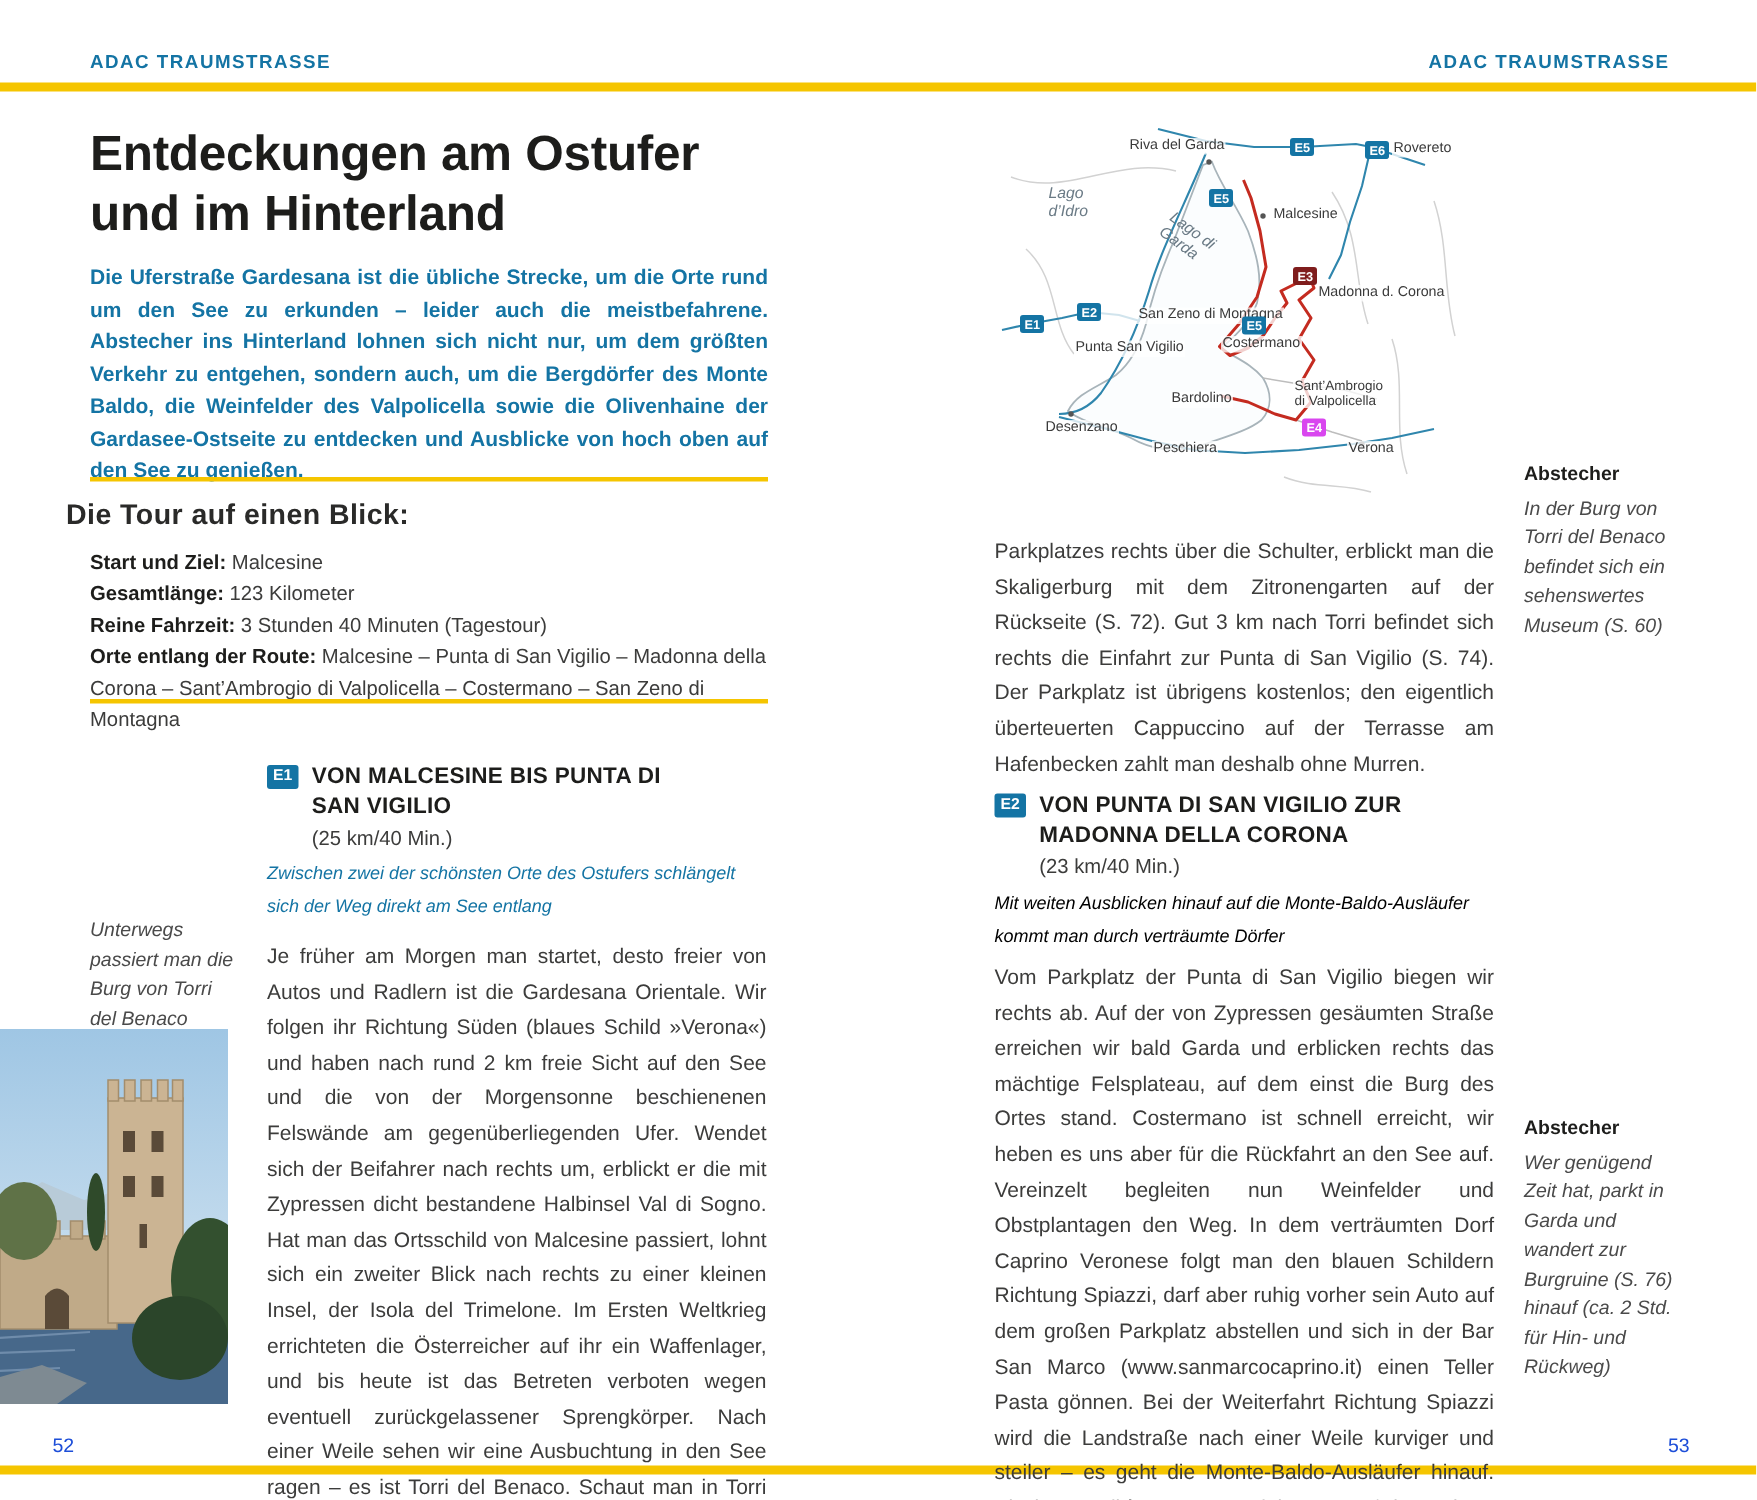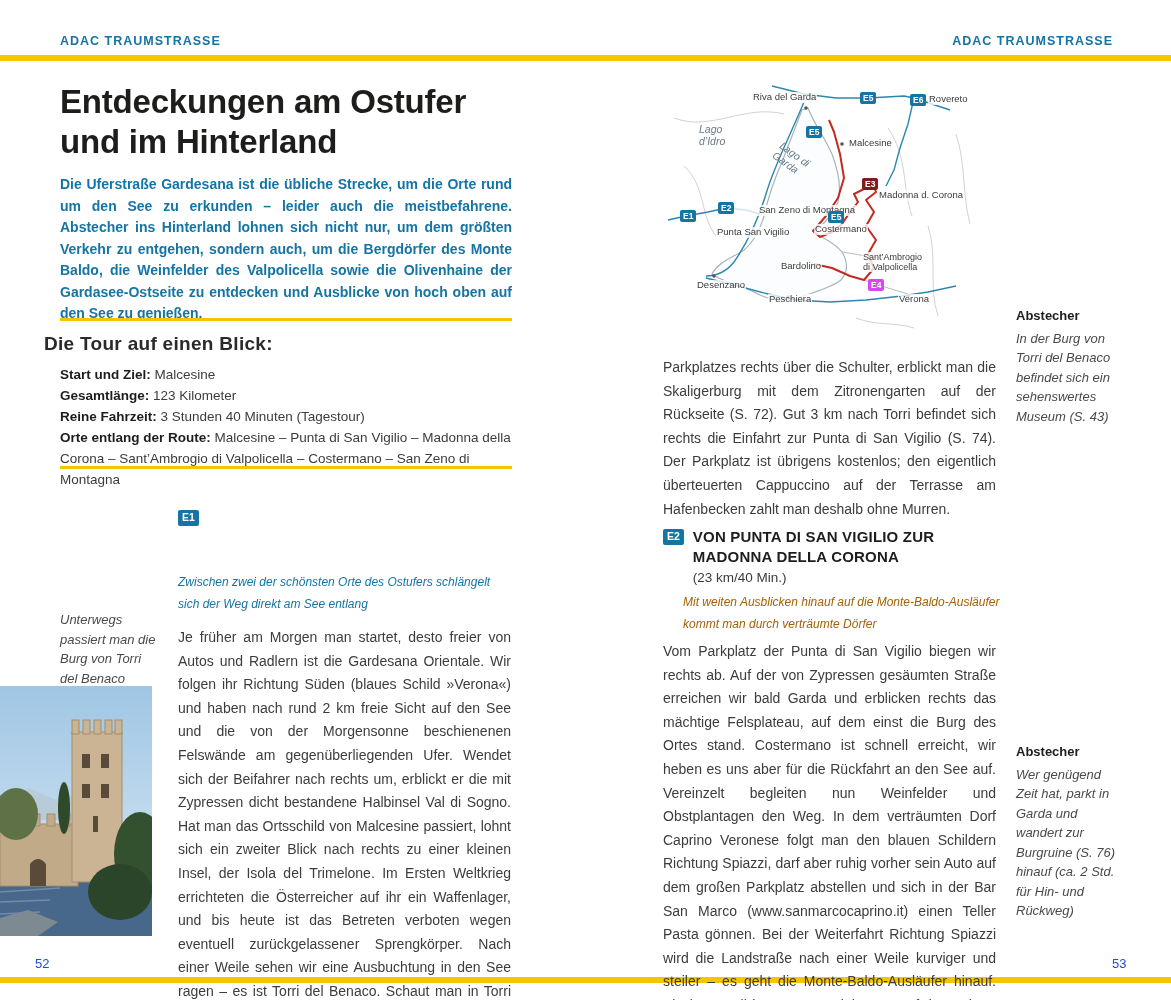--- a/index.html
+++ b/index.html
@@ -78,20 +78,24 @@
   <div class="overview">
     <p><b>Start und Ziel:</b> <span>Malcesine</span></p>
     <p><b>Gesamtlänge:</b> <span>123 Kilometer</span></p>
     <p><b>Reine Fahrzeit:</b> <span>3 Stunden 40 Minuten (Tagestour)</span></p>
     <p><b>Orte entlang der Route:</b> <span>Malcesine – Punta di San Vigilio – Madonna della Corona – Sant’Ambrogio di Valpolicella – Costermano – San Zeno di Montagna</span></p>
   </div>
   <div class="rule r2" style="background:#F5C500"></div>
 
   <div class="section-head" style="left:178px; top:508px; width:300px;">
     <span class="badge" style="background:#1474A4">E1</span>
+    <div>
+      <div class="section-title" style="width:250px">VON MALCESINE BIS PUNTA DI SAN VIGILIO</div>
+      <div class="section-dist">(25 km/40 Min.)</div>
+    </div>
   </div>
   <p class="teaser" style="left:178px; top:572px; width:335px; color:#1474A4">Zwischen zwei der schönsten Orte des Ostufers schlängelt sich der Weg direkt am See entlang</p>
 
   <div class="margin-note" style="left:60px; top:610px; width:96px;">Unterwegs passiert man die Burg von Torri del Benaco</div>
 
   <p class="bodytext" style="left:178px; top:626px;">Je früher am Morgen man startet, desto freier von Autos und Radlern ist die Gardesana Orientale. Wir folgen ihr Richtung Süden (blaues Schild »Verona«) und haben nach rund 2 km freie Sicht auf den See und die von der Morgensonne beschienenen Felswände am gegenüberliegenden Ufer. Wendet sich der Beifahrer nach rechts um, erblickt er die mit Zypressen dicht bestandene Halbinsel Val di Sogno. Hat man das Ortsschild von Malcesine passiert, lohnt sich ein zweiter Blick nach rechts zu einer kleinen Insel, der Isola del Trimelone. Im Ersten Weltkrieg errichteten die Österreicher auf ihr ein Waffenlager, und bis heute ist das Betreten verboten wegen eventuell zurückgelassener Sprengkörper. Nach einer Weile sehen wir eine Ausbuchtung in den See ragen – es ist Torri del Benaco. Schaut man in Torri beim Passieren des großen</p>
 
   <div class="photo">
     <svg width="152" height="250" viewBox="0 0 152 250">
       <defs>
@@ -177,33 +181,33 @@
     <span class="map-marker" style="left:206px; top:104px; background:#7f1d1d">E3</span>
     <span class="map-marker" style="left:212px; top:205px; background:#d946ef">E4</span>
     <span class="map-marker" style="left:172px; top:137px; background:#1474A4">E5</span>
     <span class="map-marker" style="left:254px; top:20px; background:#1474A4">E6</span>
     <span class="map-marker" style="left:204px; top:18px; background:#1474A4">E5</span>
     <span class="map-marker" style="left:150px; top:52px; background:#1474A4">E5</span>
   </div>
 
   <div class="margin-note" style="left:1016px; top:306px; width:108px;">
     <b>Abstecher</b>
-    <span>In der Burg von Torri del Benaco befindet sich ein sehenswertes Museum (S. 43)</span>
+    <span>In der Burg von Torri del Benaco befindet sich ein sehenswertes Museum (S. 60)</span>
   </div>
 
   <p class="bodytext" style="left:663px; top:356px;">Parkplatzes rechts über die Schulter, erblickt man die Skaligerburg mit dem Zitronengarten auf der Rückseite (S. 72). Gut 3 km nach Torri befindet sich rechts die Einfahrt zur Punta di San Vigilio (S. 74). Der Parkplatz ist übrigens kostenlos; den eigentlich überteuerten Cappuccino auf der Terrasse am Hafenbecken zahlt man deshalb ohne Murren.</p>
 
   <div class="section-head" style="left:663px; top:527px; width:330px;">
     <span class="badge" style="background:#1474A4">E2</span>
     <div>
       <div class="section-title" style="width:290px">VON PUNTA DI SAN VIGILIO ZUR MADONNA DELLA CORONA</div>
       <div class="section-dist">(23 km/40 Min.)</div>
     </div>
   </div>
-  <p class="teaser" style="left:683px; top:592px; width:335px; color:#a16207">Mit weiten Ausblicken hinauf auf die Monte-Baldo-Ausläufer kommt man durch verträumte Dörfer</p>
+  <p class="teaser" style="left:663px; top:592px; width:335px; color:#000000">Mit weiten Ausblicken hinauf auf die Monte-Baldo-Ausläufer kommt man durch verträumte Dörfer</p>
 
   <p class="bodytext" style="left:663px; top:640px;">Vom Parkplatz der Punta di San Vigilio biegen wir rechts ab. Auf der von Zypressen gesäumten Straße erreichen wir bald Garda und erblicken rechts das mächtige Felsplateau, auf dem einst die Burg des Ortes stand. Costermano ist schnell erreicht, wir heben es uns aber für die Rückfahrt an den See auf. Vereinzelt begleiten nun Weinfelder und Obstplantagen den Weg. In dem verträumten Dorf Caprino Veronese folgt man den blauen Schildern Richtung Spiazzi, darf aber ruhig vorher sein Auto auf dem großen Parkplatz abstellen und sich in der Bar San Marco (www.sanmarcocaprino.it) einen Teller Pasta gönnen. Bei der Weiterfahrt Richtung Spiazzi wird die Landstraße nach einer Weile kurviger und steiler – es geht die Monte-Baldo-Ausläufer hinauf. Ab der Località Castagnara lohnt es, auf der rechten Seite in der Ferne</p>
 
   <div class="margin-note" style="left:1016px; top:742px; width:108px;">
     <b>Abstecher</b>
     <span>Wer genügend Zeit hat, parkt in Garda und wandert zur Burgruine (S. 76) hinauf (ca. 2 Std. für Hin- und Rückweg)</span>
   </div>
 
   <div class="page-num right">53</div>
 

